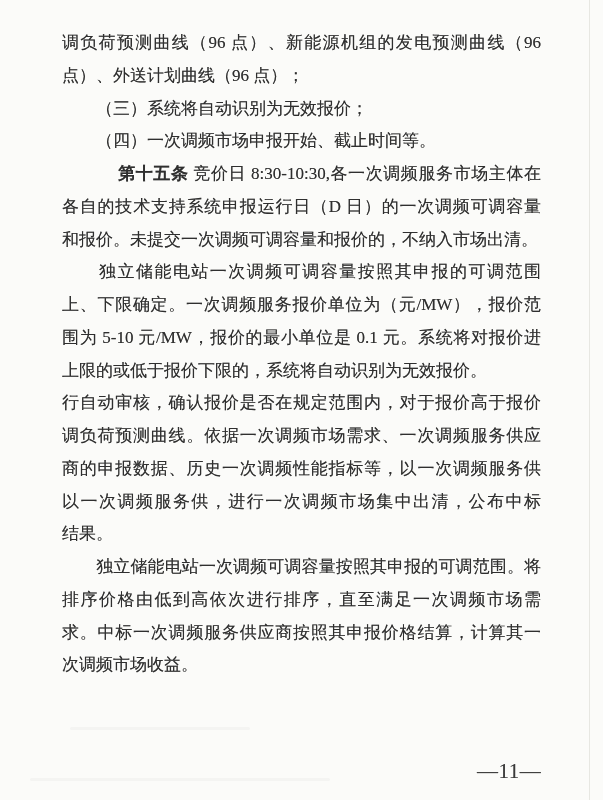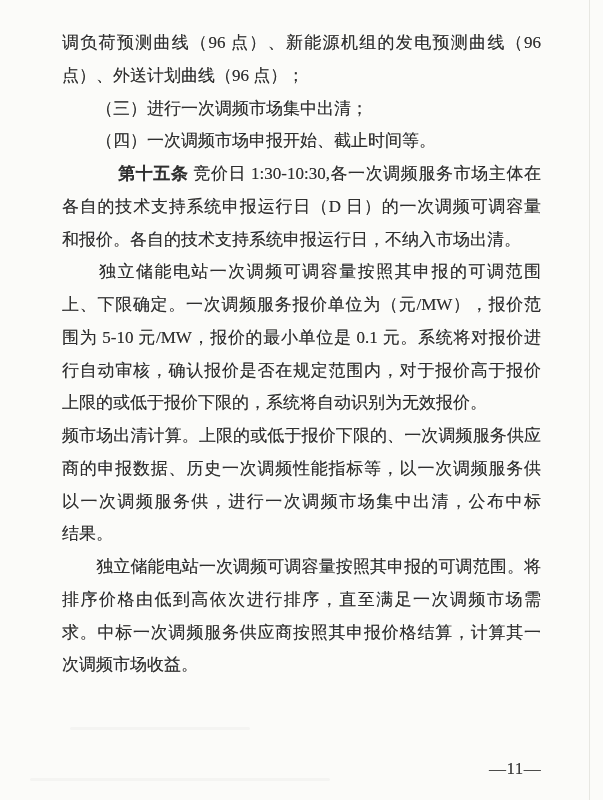--- a/index.html
+++ b/index.html
@@ -30,23 +30,23 @@
     text-align: justify;
     text-align-last: justify;
   }
   .line.end {
     text-align: center;
     text-align-last: left;
   }
   .bold { font-weight: 700; margin-left: 21px; }
   .page-number {
     position: absolute;
-    left: 489px;
+    left: 477px;
     top: 759px;
-    font-size: 17px;
+    font-size: 21px;
     letter-spacing: 0.5px;
     color: #3a3a3a;
     text-shadow: 0 0 0.4px rgba(58,58,58,0.5);
   }
   .scan-edge {
     position: absolute;
     left: 589px;
     top: 0;
     width: 1px;
     height: 800px;
@@ -59,31 +59,31 @@
     border-radius: 2px;
   }
 </style>
 </head>
 <body>
 
 <div class="page">
   <div class="content">
       <div class="line fill"><span>调负荷预测曲线（96 点）、新能源机组的发电预测曲线（96</span></div>
       <div class="line end"><span>点）、外送计划曲线（96 点）；</span></div>
-      <div class="line end"><span>　　（三）进行一次调频市场集中出清；</span></div>
+      <div class="line end"><span>　　（三）系统将自动识别为无效报价；</span></div>
       <div class="line end"><span>　　（四）一次调频市场申报开始、截止时间等。</span></div>
-      <div class="line fill"><span>　　</span><span class="bold">第十五条</span><span> 竞价日 1:30-10:30,各一次调频服务市场主体在</span></div>
+      <div class="line fill"><span>　　</span><span class="bold">第十五条</span><span> 竞价日 8:30-10:30,各一次调频服务市场主体在</span></div>
       <div class="line fill"><span>各自的技术支持系统申报运行日（D 日）的一次调频可调容量</span></div>
-      <div class="line end"><span>和报价。各自的技术支持系统申报运行日，不纳入市场出清。</span></div>
+      <div class="line end"><span>和报价。未提交一次调频可调容量和报价的，不纳入市场出清。</span></div>
       <div class="line fill"><span>　　独立储能电站一次调频可调容量按照其申报的可调范围</span></div>
       <div class="line fill"><span>上、下限确定。一次调频服务报价单位为（元/MW），报价范</span></div>
       <div class="line fill"><span>围为 5-10 元/MW，报价的最小单位是 0.1 元。系统将对报价进</span></div>
+      <div class="line end"><span>上限的或低于报价下限的，系统将自动识别为无效报价。</span></div>
       <div class="line fill"><span>行自动审核，确认报价是否在规定范围内，对于报价高于报价</span></div>
-      <div class="line end"><span>上限的或低于报价下限的，系统将自动识别为无效报价。</span></div>
-      <div class="line fill"><span>频市场出清计算。上限的或低于报价下限的、一次调频服务供应</span></div>
+      <div class="line fill"><span>调负荷预测曲线。依据一次调频市场需求、一次调频服务供应</span></div>
       <div class="line fill"><span>商的申报数据、历史一次调频性能指标等，以一次调频服务供</span></div>
       <div class="line fill"><span>以一次调频服务供，进行一次调频市场集中出清，公布中标</span></div>
       <div class="line end"><span>结果。</span></div>
       <div class="line fill"><span>　　独立储能电站一次调频可调容量按照其申报的可调范围。将</span></div>
       <div class="line fill"><span>排序价格由低到高依次进行排序，直至满足一次调频市场需</span></div>
       <div class="line fill"><span>求。中标一次调频服务供应商按照其申报价格结算，计算其一</span></div>
       <div class="line end"><span>次调频市场收益。</span></div>
     </div>
   <div class="page-number">—11—</div>
   <div class="scan-edge"></div>

